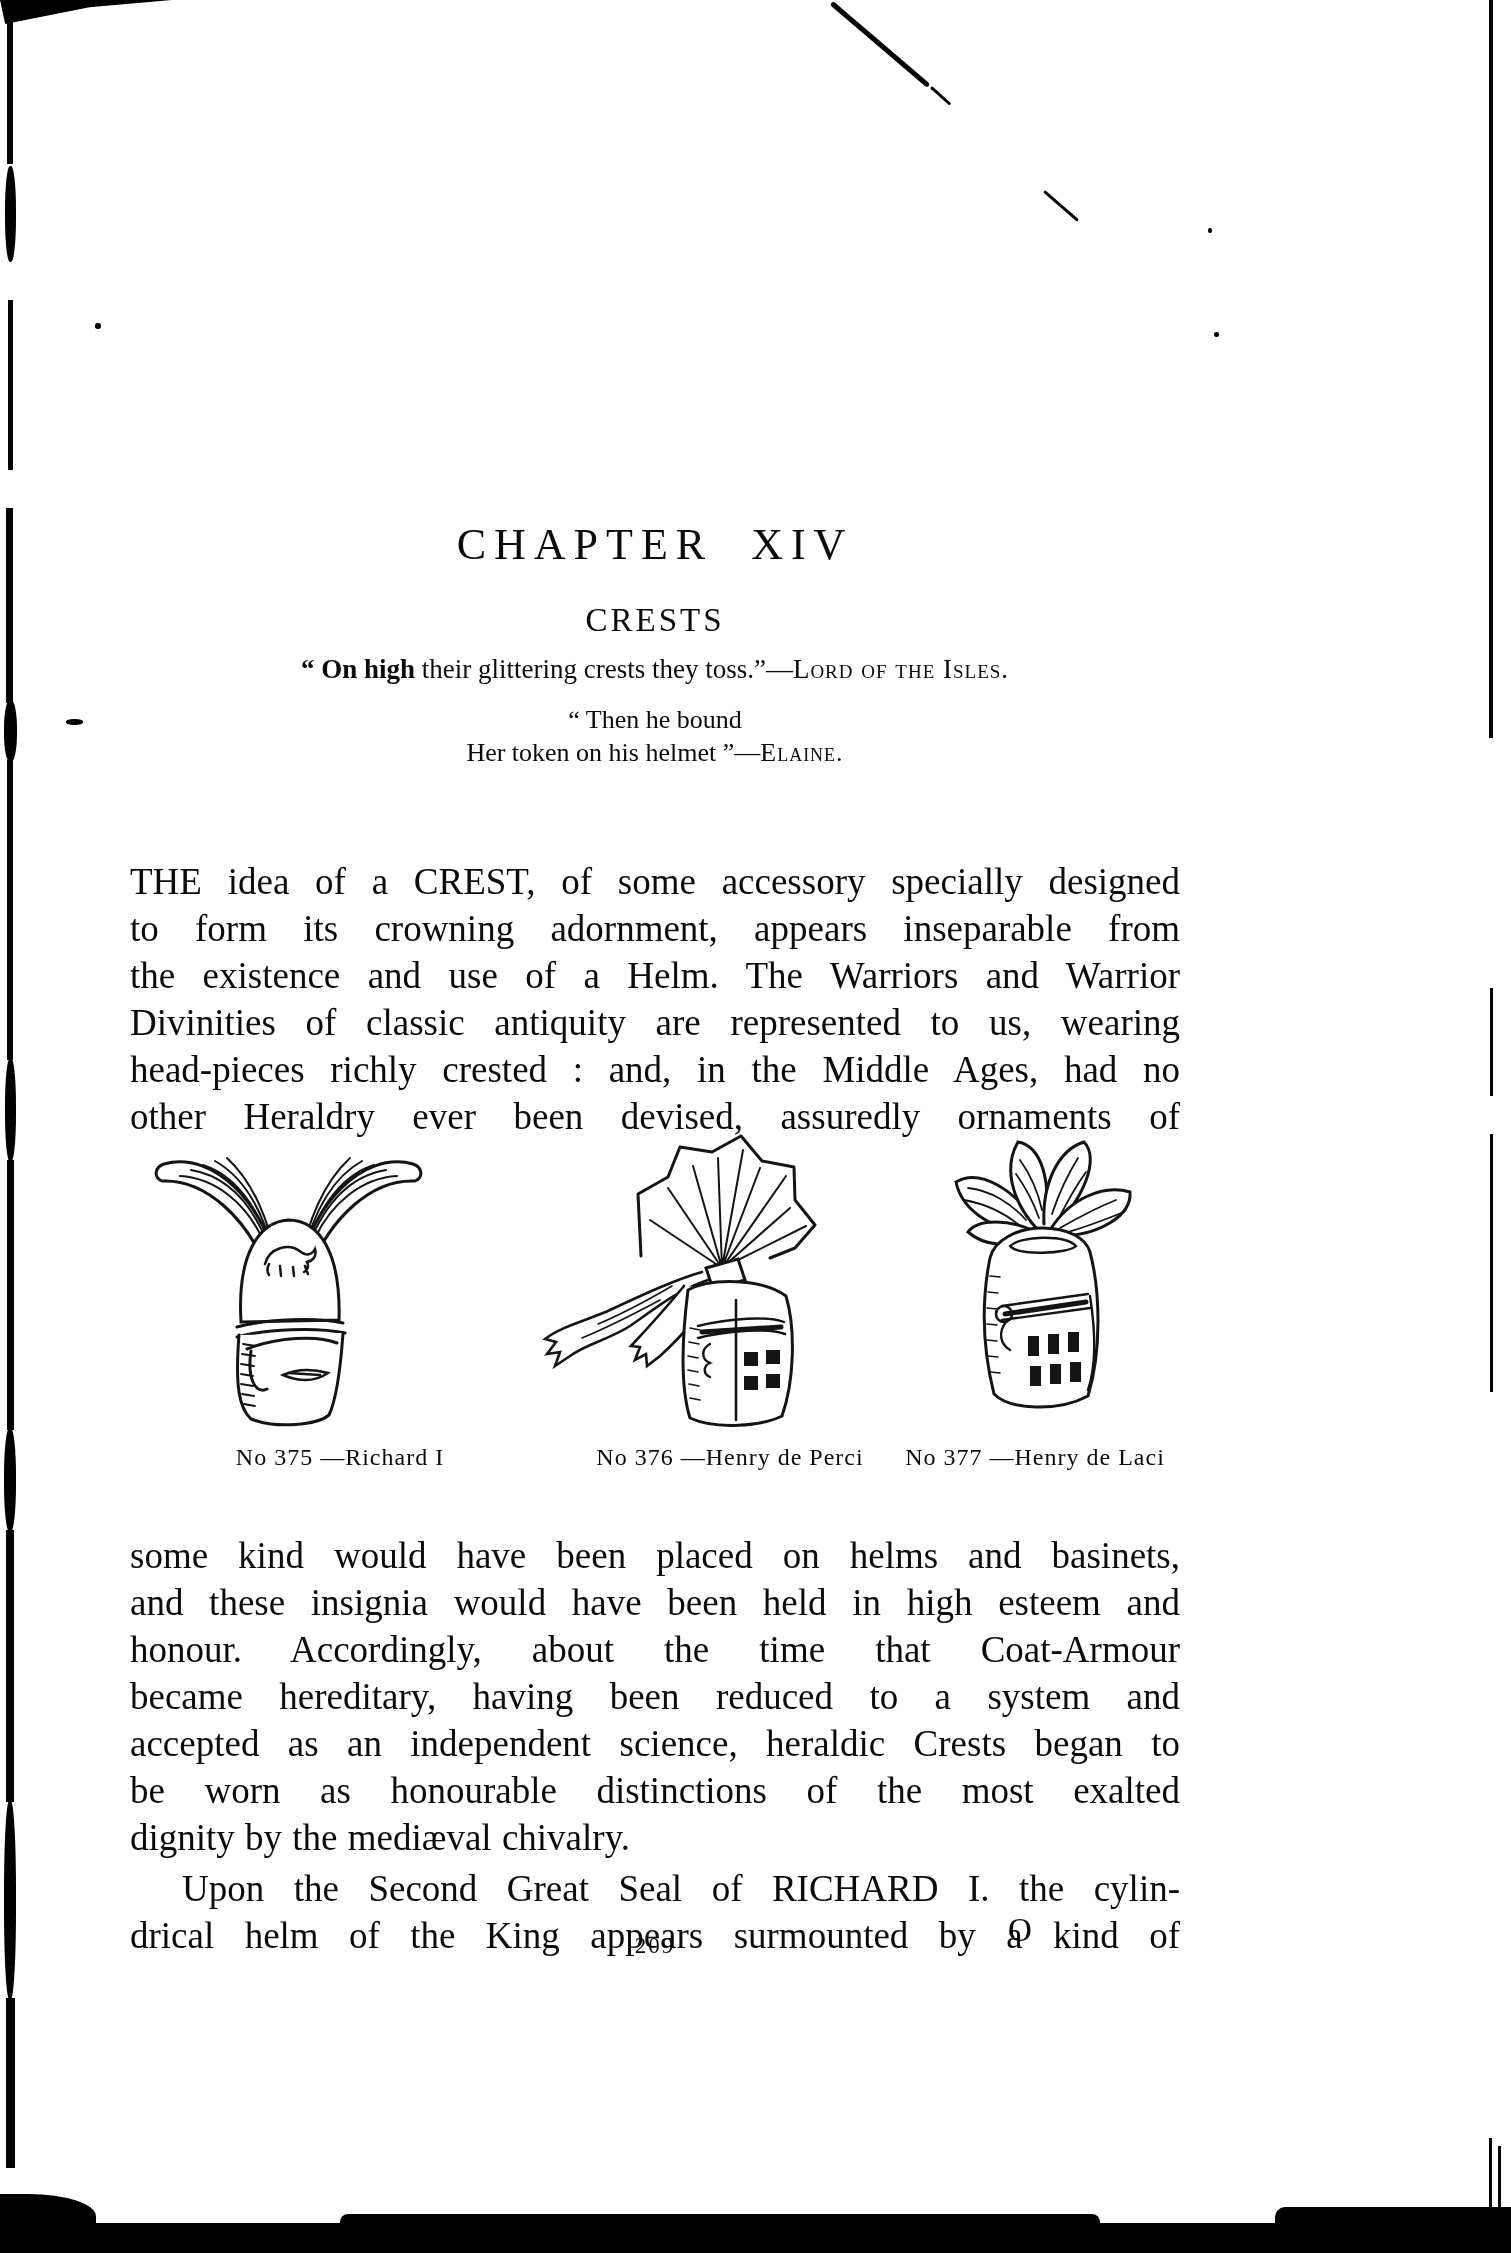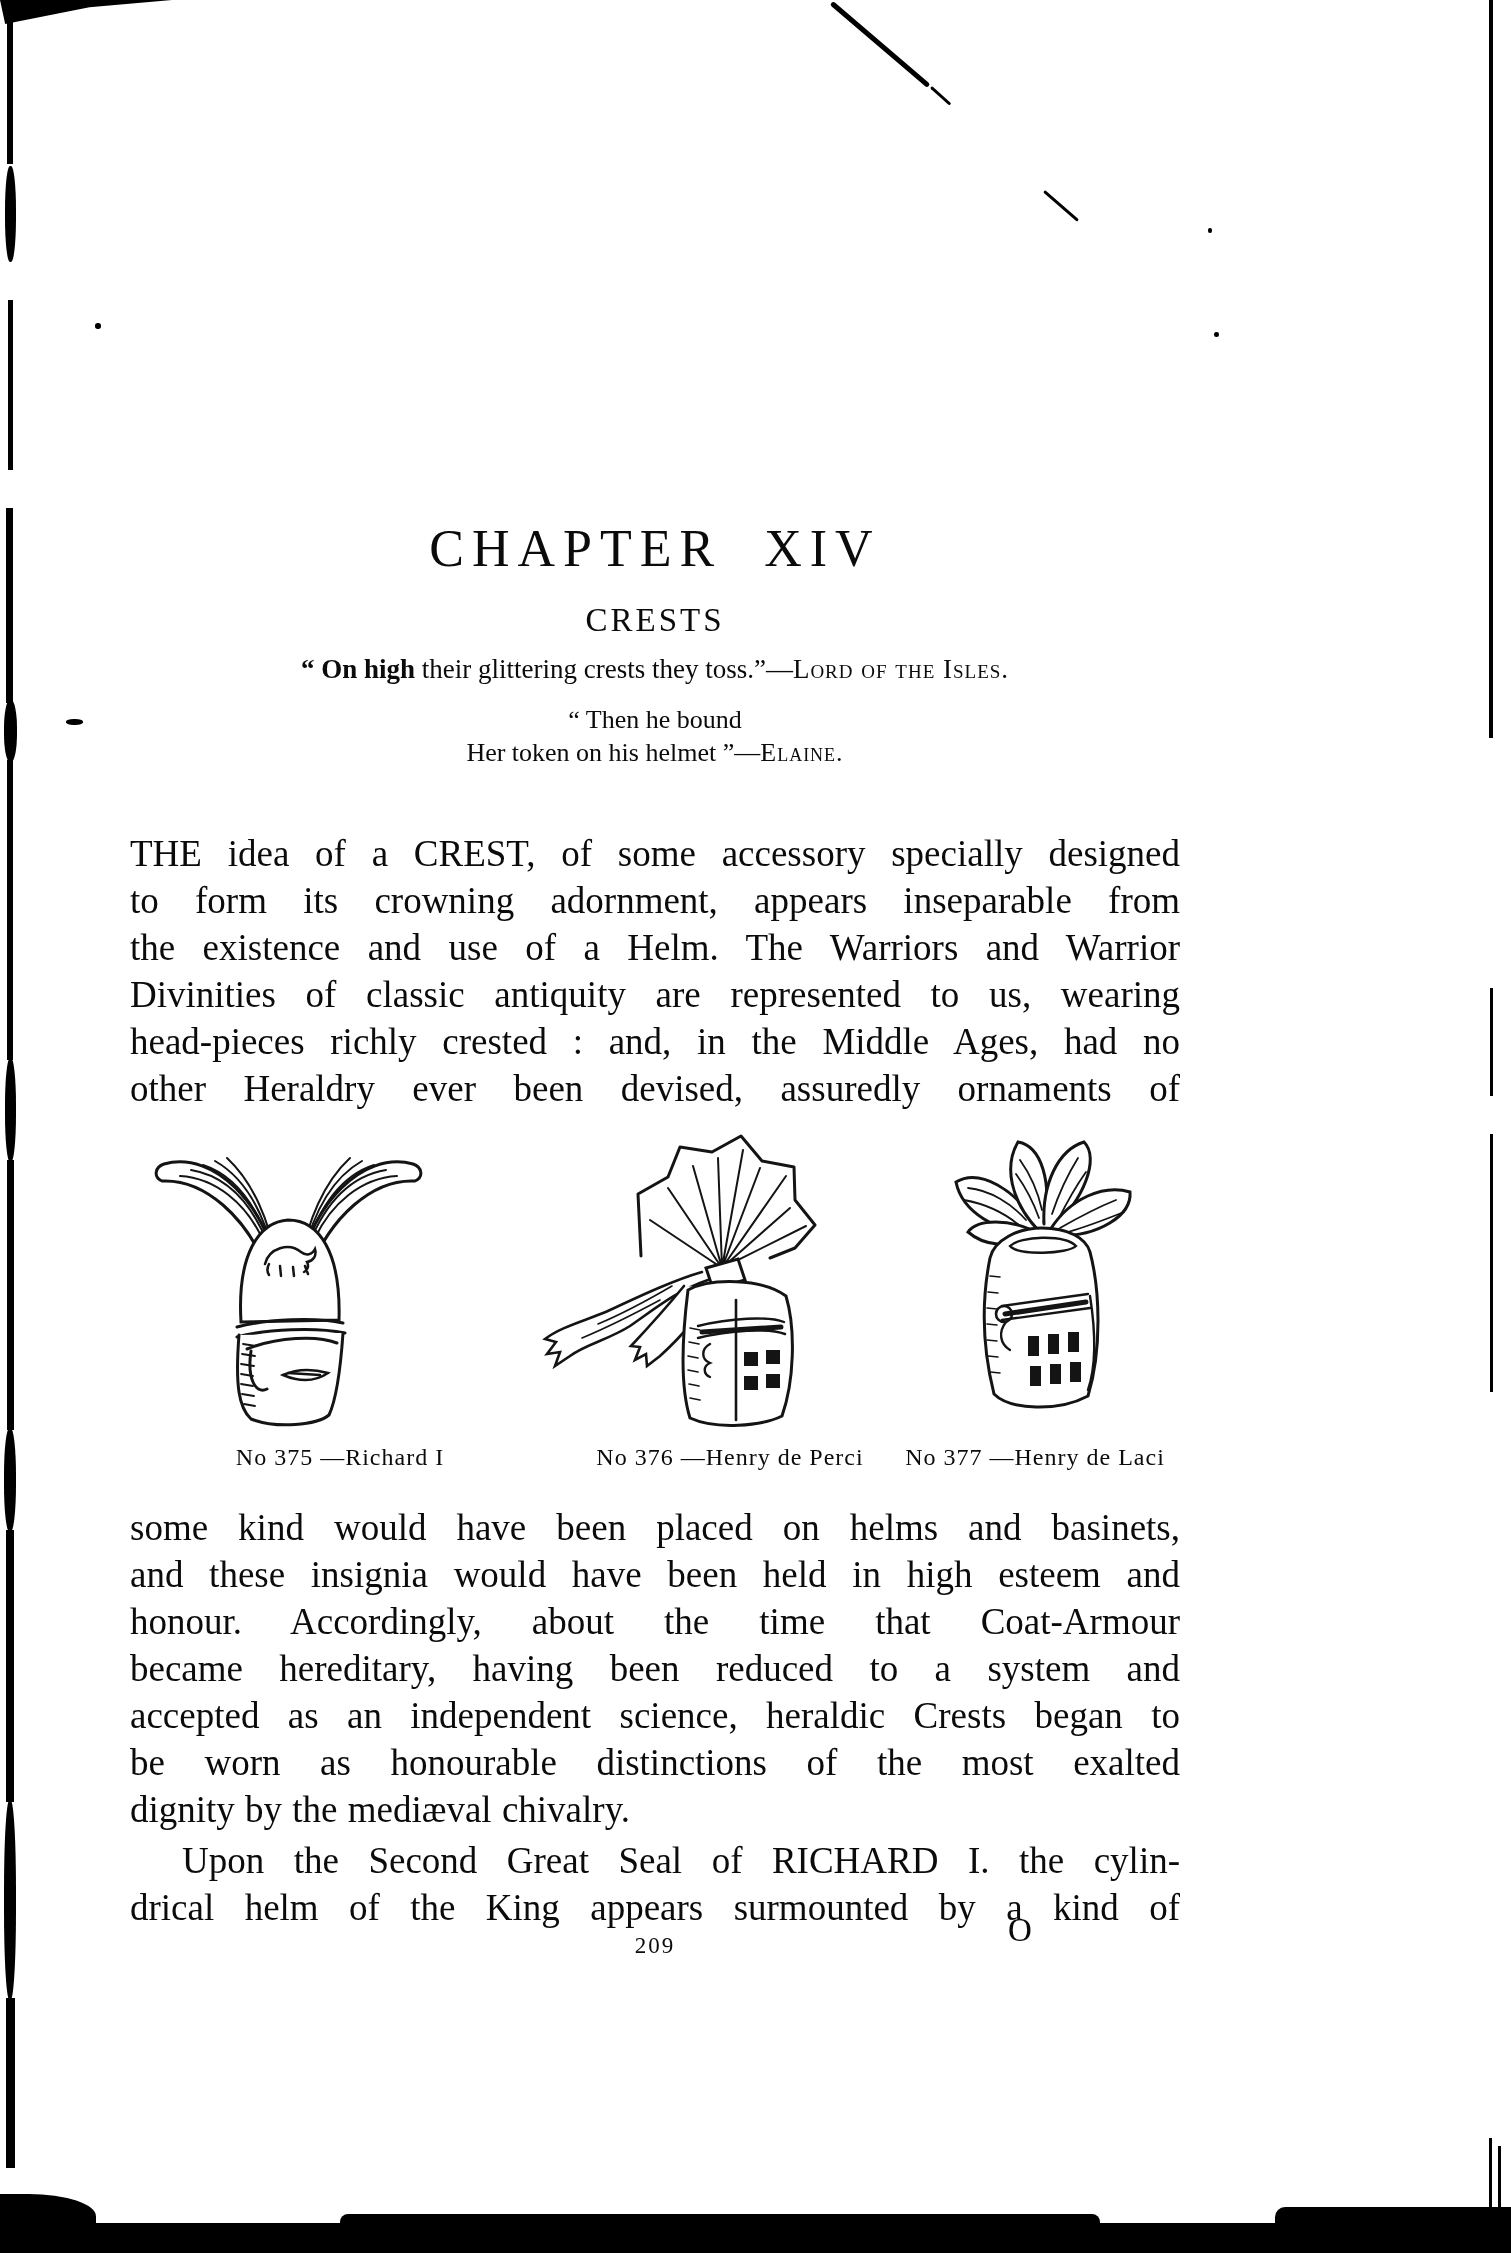--- a/index.html
+++ b/index.html
@@ -4,31 +4,31 @@
 <style>
   html,body { margin:0; padding:0; background:#777; }
   .page {
     position:relative; width:1511px; height:2253px; margin:0 auto;
     background:#ffffff; overflow:hidden;
     font-family:"Liberation Serif","DejaVu Serif",serif; color:#0b0b0b;
   }
   .content { position:absolute; left:130px; top:0; width:1050px; height:2253px; }
 
   .chapter-title { position:absolute; top:519px; left:0; width:100%; text-align:center;
-    font-size:52px; letter-spacing:8px; white-space:pre; }
+    font-size:44px; letter-spacing:8px; white-space:pre; }
   .section-title { position:absolute; top:602px; left:0; width:100%; text-align:center;
     font-size:33px; letter-spacing:3px; }
 
   .epigraph1 { position:absolute; top:654px; left:0; width:100%; text-align:center; font-size:27px; }
   .epigraph1 .lead { font-weight:bold; }
   .smallcaps { font-variant:small-caps; letter-spacing:1px; }
   .ep2l1 { position:absolute; top:705px; left:0; width:100%; text-align:center; font-size:26px; }
   .ep2l2 { position:absolute; top:738px; left:0; width:100%; text-align:center; font-size:26px; }
 
-  .para { position:absolute; left:0; width:100%; }
+  .para { position:absolute; left:0; width:100%;margin-top:28px; }
   .p1 { top:830px; } .p2 { top:1504px; } .p3 { top:1837px; }
   .bodyline { font-size:37px; line-height:47px; height:47px; overflow:hidden;
     text-align:justify; text-align-last:justify; word-spacing:1px; }
   .bodyline.nolast { text-align-last:left; }
   .indent { text-indent:52px; }
 
   .caption { position:absolute; top:1444px; font-size:24px; letter-spacing:1px;
     text-align:center; white-space:pre; }
   .cap1 { left:160px; width:360px; }
   .cap2 { left:540px; width:380px; }

